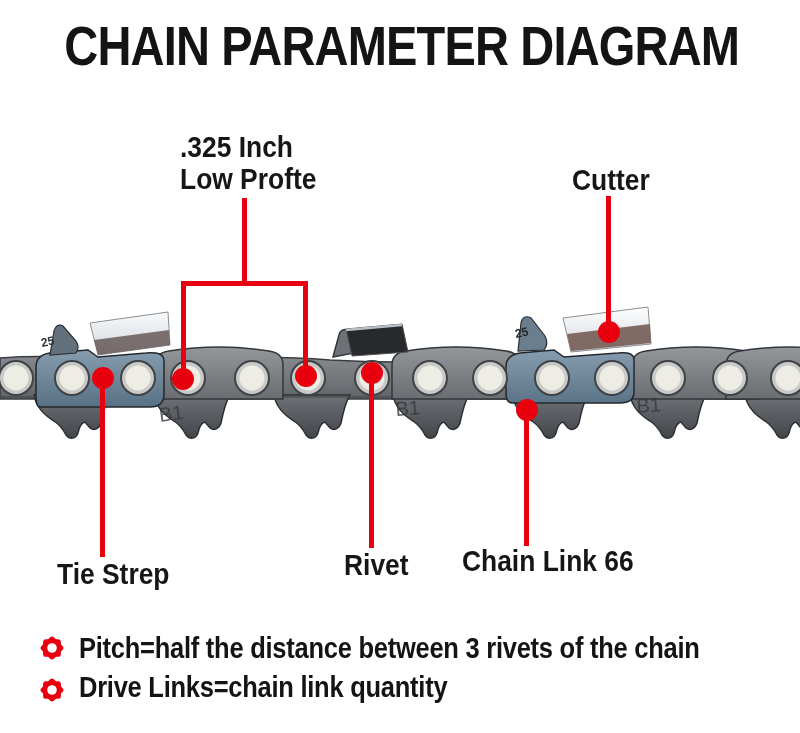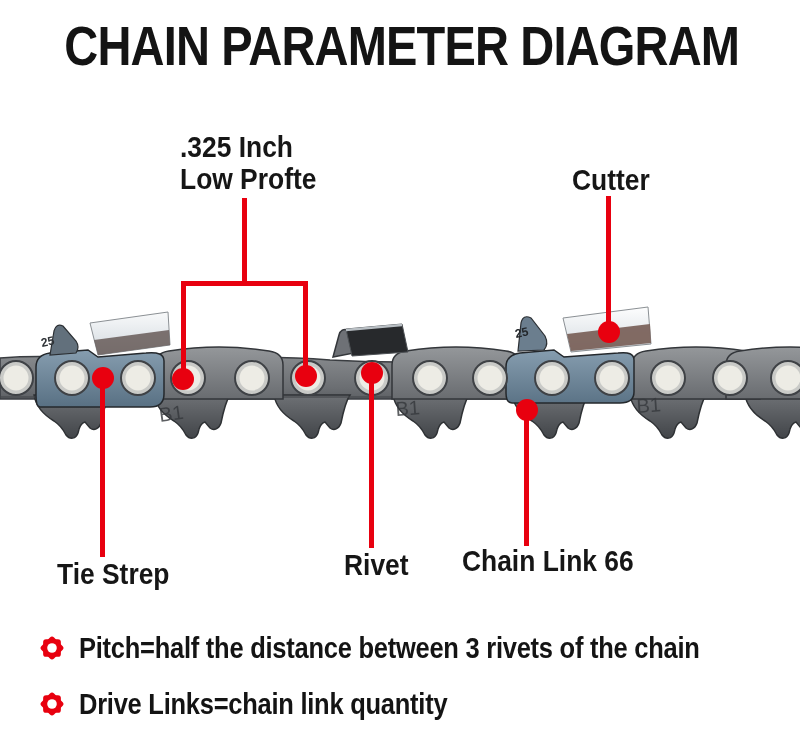--- a/index.html
+++ b/index.html
@@ -39,21 +39,21 @@
   #tie-dot      {left:92px;top:367px;}
   #rivet-line   {left:369px;top:374px;width:5px;height:174px;}
   #rivet-dot    {left:361px;top:362px;}
   #chainlink-line{left:524px;top:410px;width:5px;height:136px;}
   #chainlink-dot{left:516px;top:399px;}
   
   #chain-svg{left:0;top:295px;z-index:2;}
   
   .note-row{left:38px;display:flex;align-items:center;z-index:6;}
   #note-row-1{top:631px;}
-  #note-row-2{top:687px;}
+  #note-row-2{top:670px;align-items:flex-end;}
   .gear{width:28px;height:28px;margin-right:13px;flex:0 0 auto;}
   .note-text{
     font-weight:700;font-size:30px;line-height:34px;color:#141414;white-space:nowrap;
     transform:scaleX(0.85);transform-origin:left center;letter-spacing:-0.3px;
   }
 </style>
 </head>
 <body>
 
 <div class="abs" id="title-wrap">

